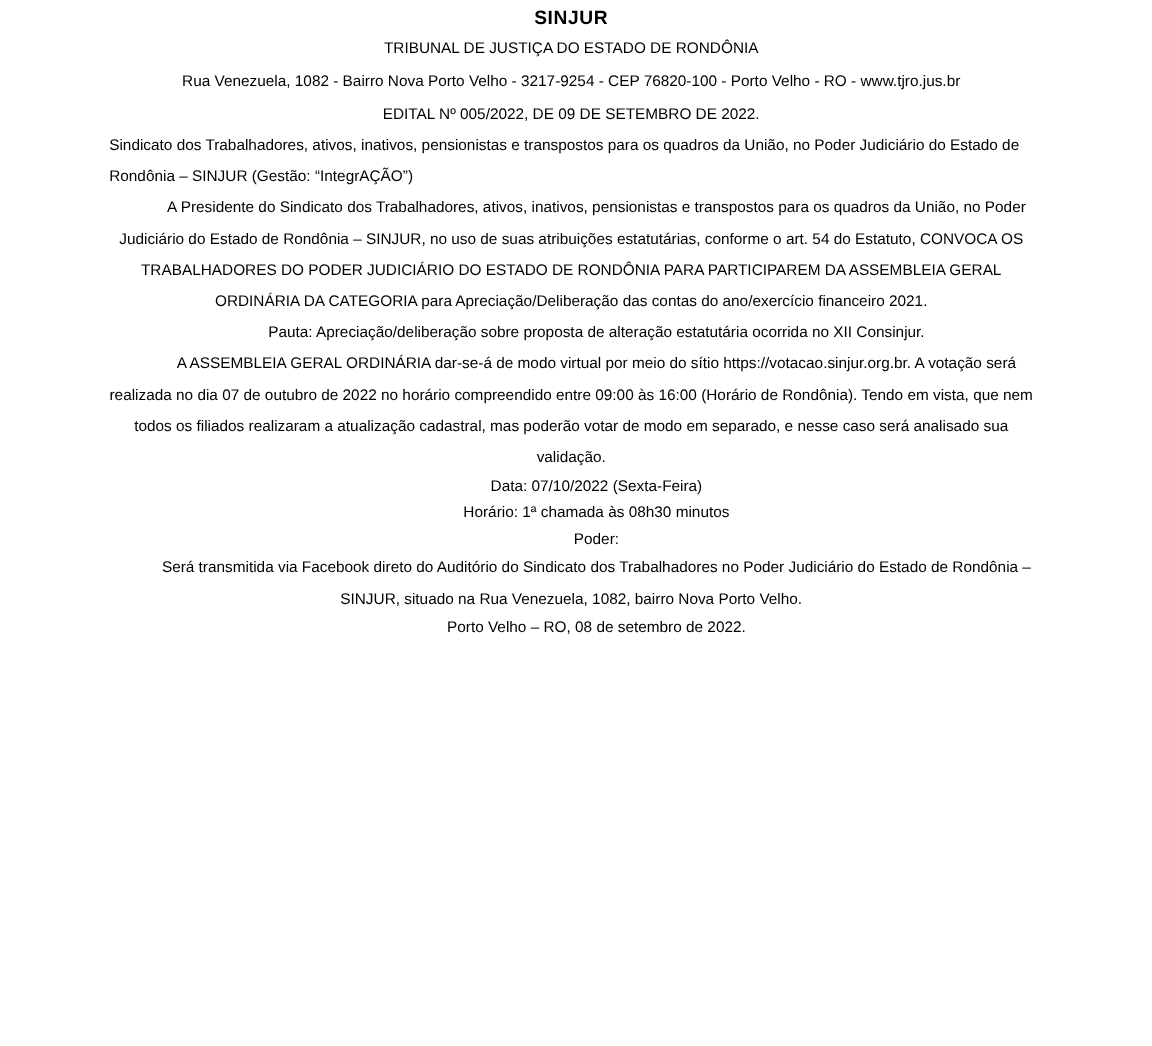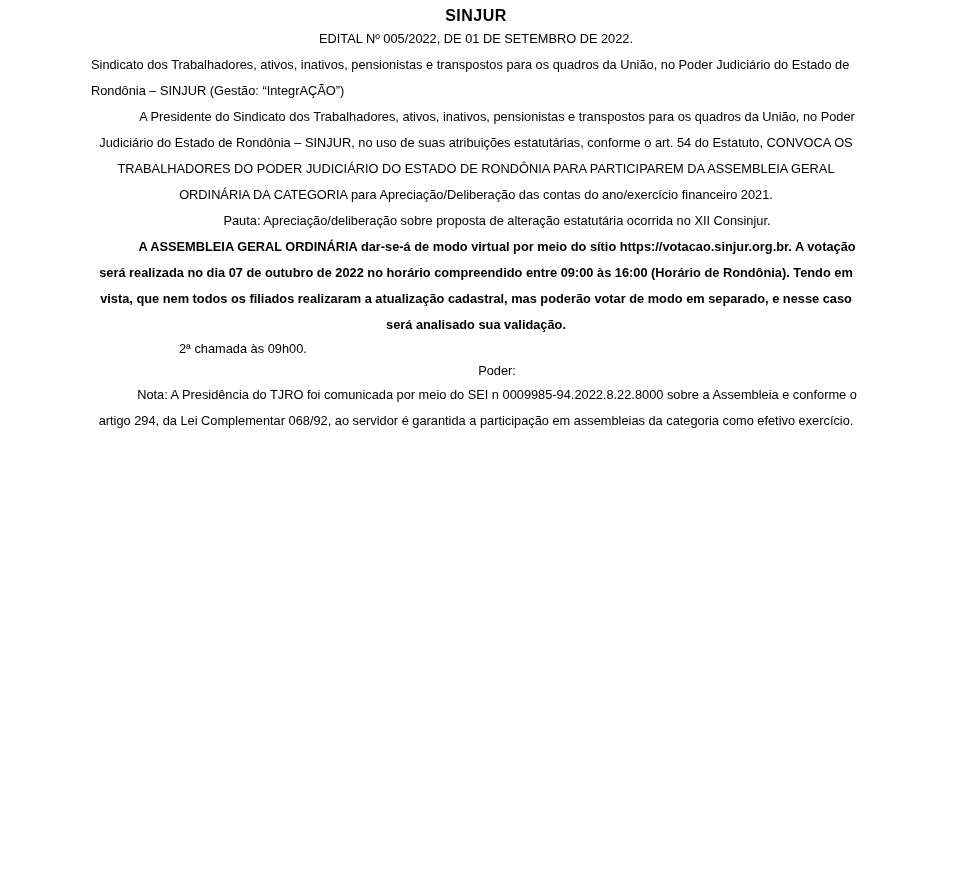--- a/index.html
+++ b/index.html
@@ -47,53 +47,59 @@
   }
   .just {
     text-align: justify;
   }
   .indent {
     text-indent: 42px;
     text-align: center;
   }
   .para-convocation { margin-top: 26px; }
   .pauta-line      { margin-top: 14px; }
-  .para-assembly   { margin-top: 31px; font-weight: bold; }
+  .para-assembly   { margin-top: 31px; }
   .schedule        { margin-top: 3px; line-height: 22px; }
   .indent2         { text-indent: 88px; }
   .local-label     { margin-top: 27px; line-height: 22px; }
   .local-text      { margin-top: 0; }
   .date-place      { margin-top: 26px; line-height: 22px; }
   .signature       { margin-top: 34px; line-height: 22px; }
   .nota-par        { margin-top: 51px; }
 </style>
 </head>
 <body>
 
 <div class="page">
   <div class="content">
 
     <h1 class="doc-title">SINJUR</h1>
 
+    <div class="org-block">
+      <div>TRIBUNAL DE JUSTIÇA DO ESTADO DE RONDÔNIA</div>
+      <div>Rua Venezuela, 1082 - Bairro Nova Porto Velho - 3217-9254 - CEP 76820-100 - Porto Velho - RO - www.tjro.jus.br</div>
+    </div>
 
-    <div class="edital-line">EDITAL Nº 005/2022, DE 01 DE SETEMBRO DE 2022.</div>
+    <div class="edital-line">EDITAL Nº 005/2022, DE 09 DE SETEMBRO DE 2022.</div>
 
     <div class="subject-block">Sindicato dos Trabalhadores, ativos, inativos, pensionistas e transpostos para os quadros da União, no Poder Judiciário do Estado de Rondônia – SINJUR (Gestão: “IntegrAÇÃO”)</div>
 
     <p class="just indent para-convocation">A Presidente do Sindicato dos Trabalhadores, ativos, inativos, pensionistas e transpostos para os quadros da União, no Poder Judiciário do Estado de Rondônia – SINJUR, no uso de suas atribuições estatutárias, conforme o art. 54 do Estatuto, CONVOCA OS TRABALHADORES DO PODER JUDICIÁRIO DO ESTADO DE RONDÔNIA PARA PARTICIPAREM DA ASSEMBLEIA GERAL ORDINÁRIA DA CATEGORIA para Apreciação/Deliberação das contas do ano/exercício financeiro 2021.</p>
 
     <p class="indent pauta-line">Pauta: Apreciação/deliberação sobre proposta de alteração estatutária ocorrida no XII Consinjur.</p>
 
     <p class="just indent para-assembly">A ASSEMBLEIA GERAL ORDINÁRIA dar-se-á de modo virtual por meio do sítio https://votacao.sinjur.org.br. A votação será realizada no dia 07 de outubro de 2022 no horário compreendido entre 09:00 às 16:00 (Horário de Rondônia). Tendo em vista, que nem todos os filiados realizaram a atualização cadastral, mas poderão votar de modo em separado, e nesse caso será analisado sua validação.</p>
 
     <div class="schedule">
-      <div class="indent2">2ª chamada às 09h00.</div>
+      <div class="indent">Data: 07/10/2022 (Sexta-Feira)</div>
+      <div class="indent">Horário: 1ª chamada às 08h30 minutos</div>
     </div>
 
     <div class="indent local-label">Poder:</div>
 
+    <p class="just indent local-text">Será transmitida via Facebook direto do Auditório do Sindicato dos Trabalhadores no Poder Judiciário do Estado de Rondônia – SINJUR, situado na Rua Venezuela, 1082, bairro Nova Porto Velho.</p>
+
+    <div class="indent date-place">Porto Velho – RO, 08 de setembro de 2022.</div>
 
 
-
-    <p class="just indent nota-par">Nota: A Presidência do TJRO foi comunicada por meio do SEI n 0009985-94.2022.8.22.8000 sobre a Assembleia e conforme o artigo 294, da Lei Complementar 068/92, ao servidor é garantida a participação em assembleias da categoria como efetivo exercício.</p>
 
   </div>
 </div>
 
 </body></html>

